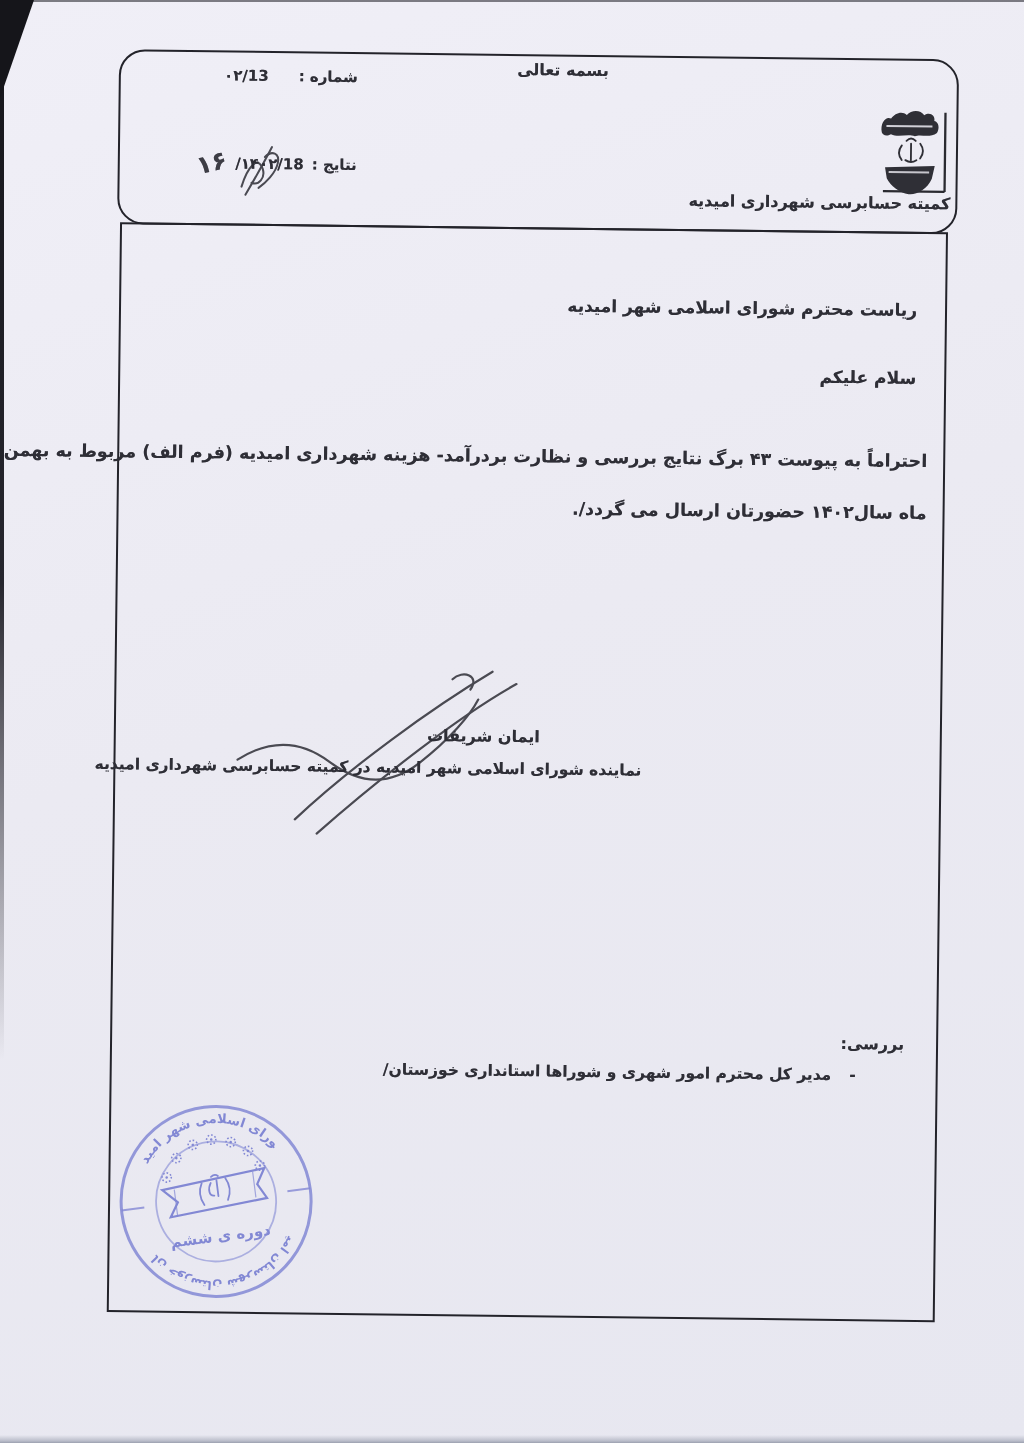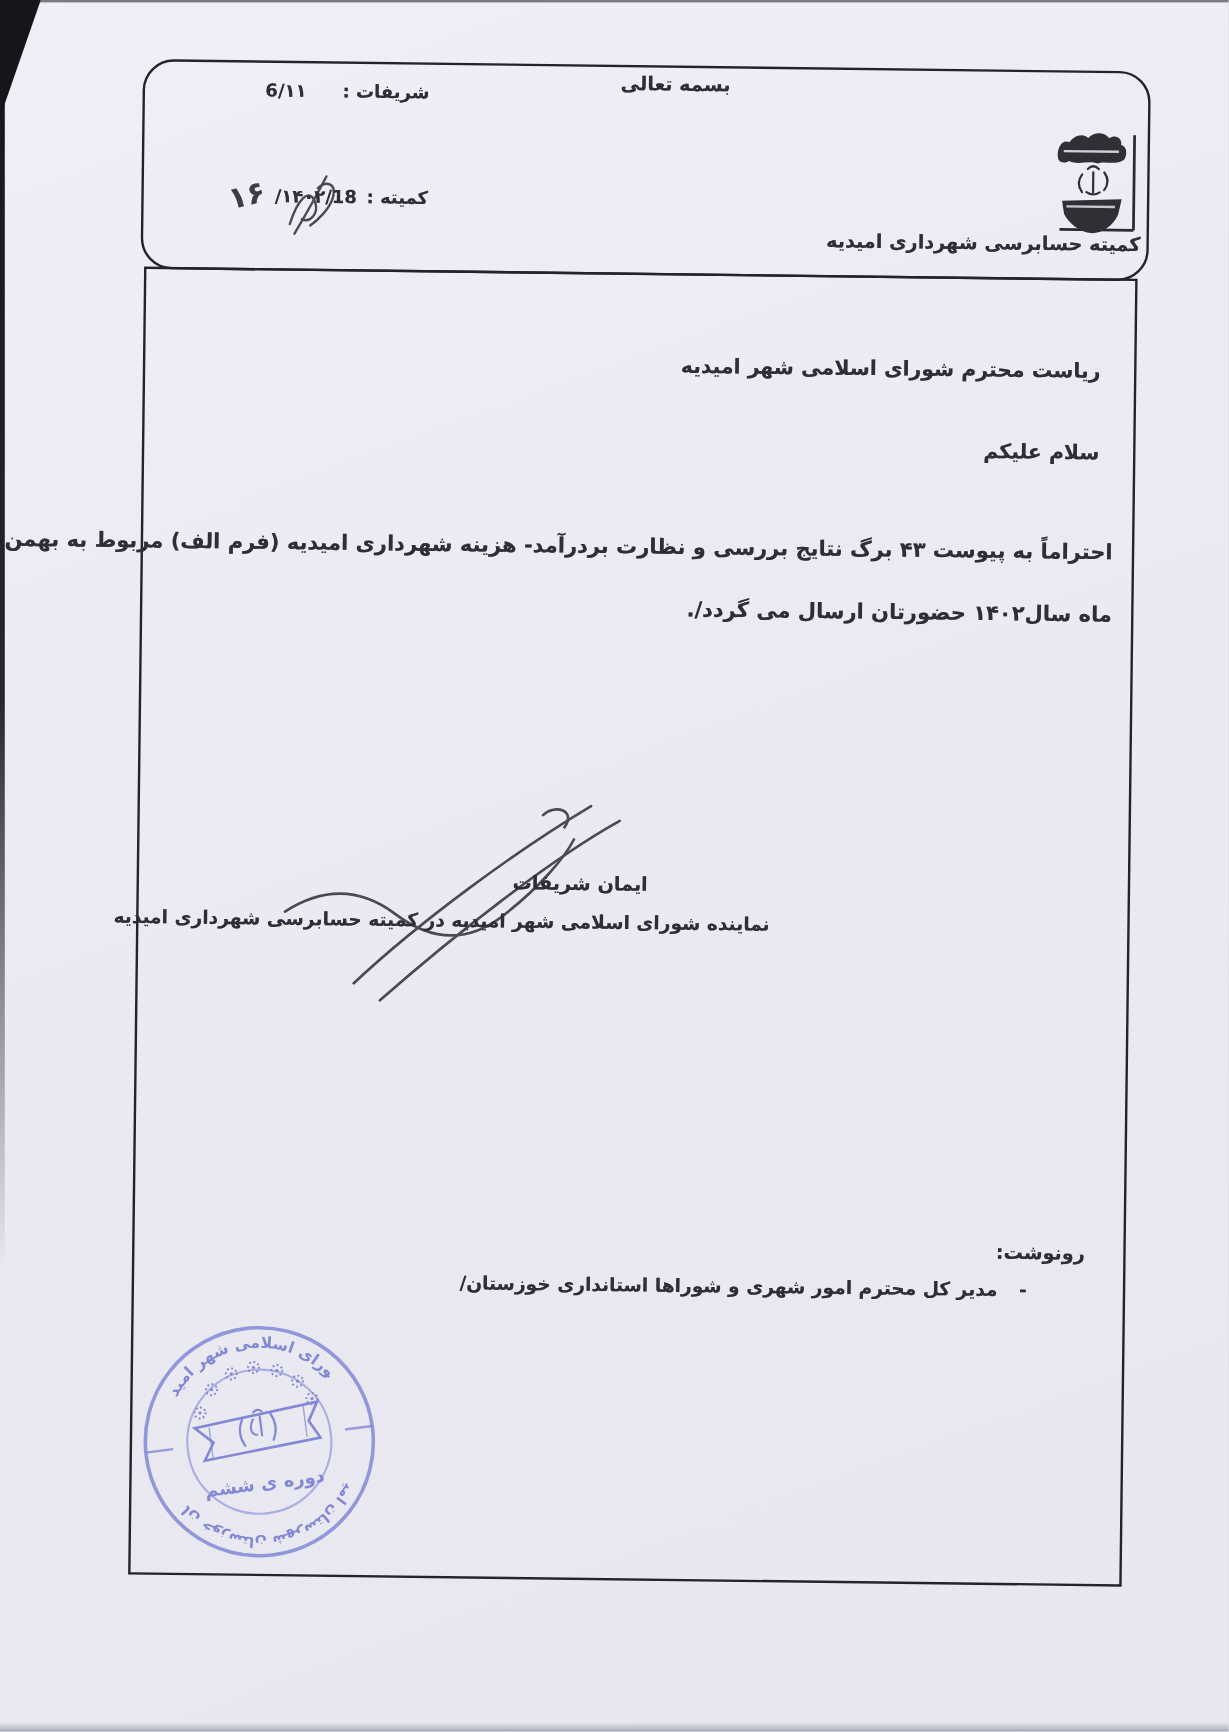--- a/index.html
+++ b/index.html
@@ -53,26 +53,26 @@
   <div class="edge-topleft"></div>
   <div class="edge-bottom"></div>
 
   <div class="doc">
 
     <div class="box letterhead">
       <div class="t bismillah" style="position:absolute;left:342px;top:4px;">بسمه تعالی</div>
     </div>
 
     <div class="t numrow">
-      <span>شریفات :</span>
-      <span>6/۱۱</span>
+      <span>شماره :</span>
+      <span>۰۲/13</span>
     </div>
 
     <div class="t daterow">
-      <span>کمیته :</span>
+      <span>نتایج :</span>
       <span>۱۴۰۲/18/</span>
       <span class="hand">۱۶</span>
     </div>
 
     <svg class="scribble" width="58" height="56" viewBox="0 0 58 56">
       <g stroke="#2e2e36" stroke-width="2" fill="none" stroke-linecap="round" opacity=".85">
         <path d="M10,44 C16,24 26,12 31,26 C34,35 27,43 20,40"></path>
         <path d="M40,4 C32,20 22,38 14,52"></path>
         <path d="M33,14 C40,7 48,10 46,20 C44,30 34,40 27,45"></path>
       </g>
@@ -107,21 +107,21 @@
         <path d="M18,103 C50,82 80,82 110,104 C140,126 170,128 200,104 C230,80 250,56 258,40"></path>
         <path d="M76,162 C130,110 210,50 272,12"></path>
         <path d="M98,176 C160,120 240,56 296,24"></path>
         <path d="M250,30 C260,16 242,10 232,20"></path>
       </g>
     </svg>
 
     <div class="t signername">ایمان شریفات</div>
     <div class="t signertitle">نماینده شورای اسلامی شهر امیدیه در کمیته حسابرسی شهرداری امیدیه</div>
 
-    <div class="t cclabel">رونوشت:</div>
+    <div class="t cclabel">بررسی:</div>
     <div class="t ccrow">
       <span>-</span>
       <span>مدیر کل محترم امور شهری و شوراها استانداری خوزستان/</span>
     </div>
 
     <svg class="stamp" width="210" height="210" viewBox="-105 -105 210 210">
       <g transform="rotate(-8)" stroke="#7a80d2" fill="none">
         <circle r="95" stroke-width="3" opacity=".85"></circle>
         <circle r="60" stroke-width="1.8" opacity=".6"></circle>
         <path d="M-95,-3 H-72 M72,-1 H95" stroke-width="2" opacity=".8"></path>

